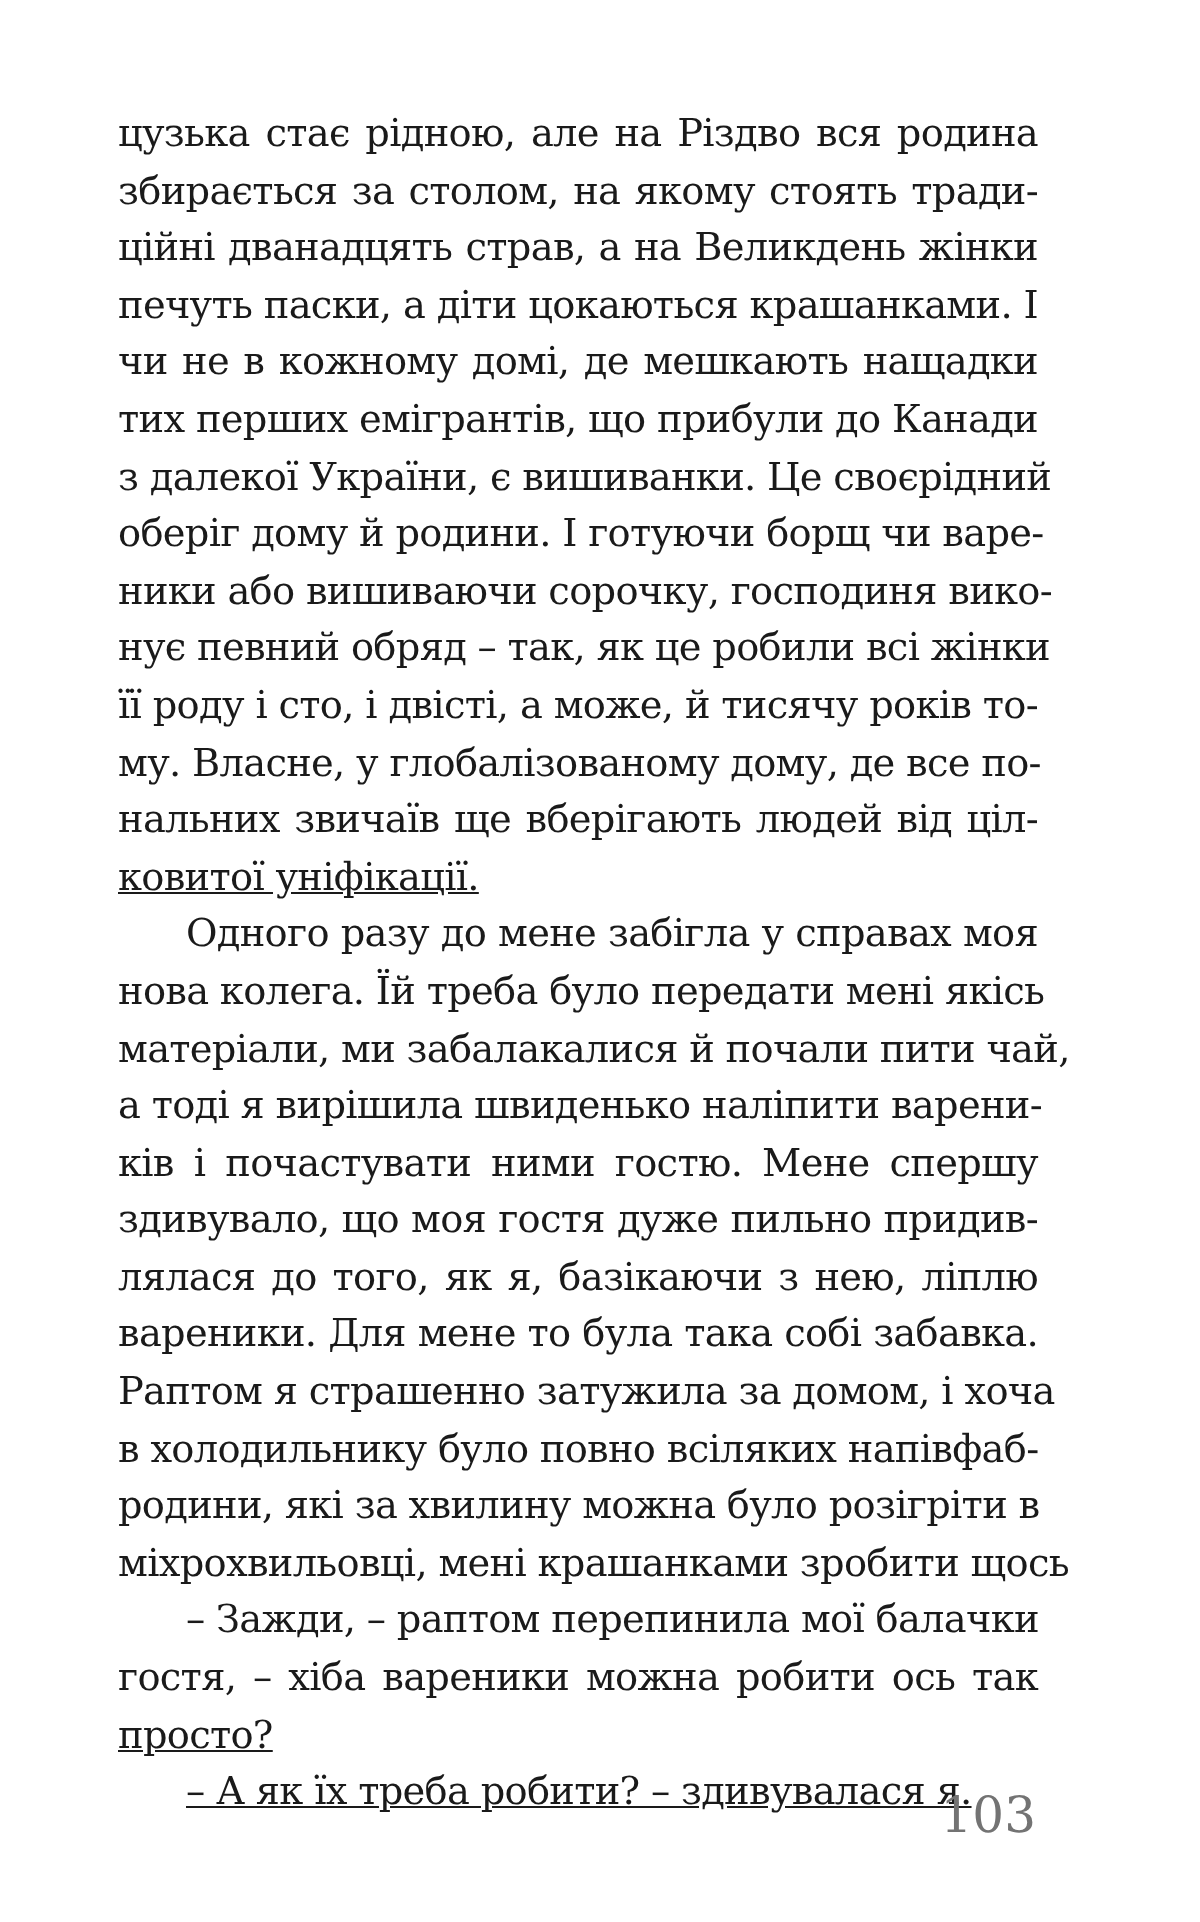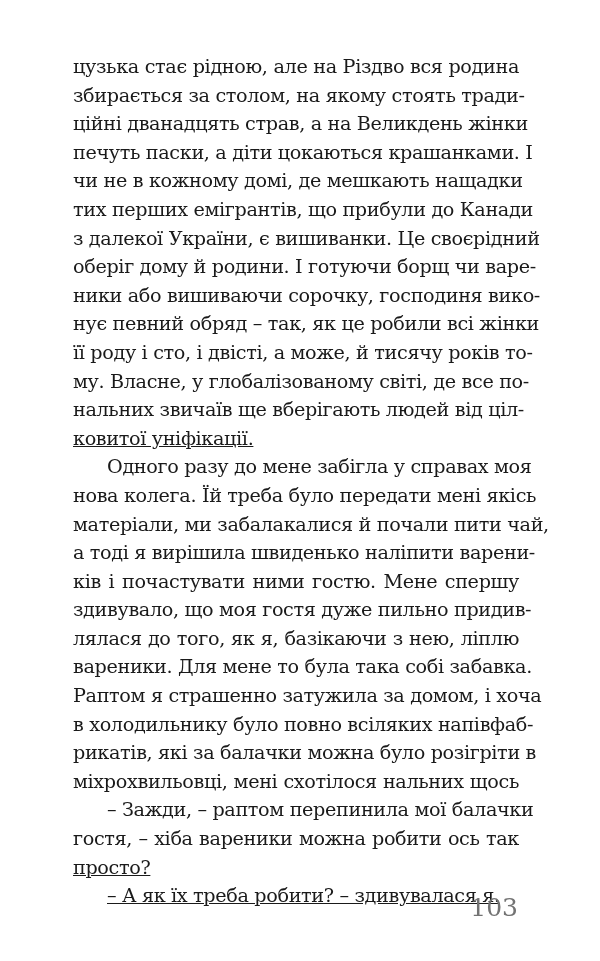--- a/index.html
+++ b/index.html
@@ -14,21 +14,20 @@
     line-height: 28.6px;
     color: #1a1a1a;
     letter-spacing: -0.35px;
   }
   .line {
     display: block;
     height: 28.6px;
     white-space: nowrap;
     text-align: justify;
     text-align-last: justify;
-    margin-left: 14px;
   }
   .line.last { text-align-last: left; text-decoration: underline; }
   .line.indent { padding-left: 34px; }
   .page-number {
     position: absolute;
     top: 893px;
     right: 82px;
     font-family: "DejaVu Serif", serif;
     font-size: 25px;
     color: #737373;
@@ -44,38 +43,38 @@
     <span class="line">збирається за столом, на якому стоять тради-</span>
     <span class="line">ційні дванадцять страв, а на Великдень жінки</span>
     <span class="line">печуть паски, а діти цокаються крашанками. І</span>
     <span class="line">чи не в кожному домі, де мешкають нащадки</span>
     <span class="line">тих перших емігрантів, що прибули до Канади</span>
     <span class="line">з далекої України, є вишиванки. Це своєрідний</span>
     <span class="line">оберіг дому й родини. І готуючи борщ чи варе-</span>
     <span class="line">ники або вишиваючи сорочку, господиня вико-</span>
     <span class="line">нує певний обряд – так, як це робили всі жінки</span>
     <span class="line">її роду і сто, і двісті, а може, й тисячу років то-</span>
-    <span class="line">му. Власне, у глобалізованому світі, де все по-</span>
+    <span class="line">му. Власне, у глобалізованому дому, де все по-</span>
     <span class="line">нальних звичаїв ще вберігають людей від ціл-</span>
     <span class="line last">ковитої уніфікації.</span>
   </div>
 
   <div>
     <span class="line indent">Одного разу до мене забігла у справах моя</span>
     <span class="line">нова колега. Їй треба було передати мені якісь</span>
     <span class="line">матеріали, ми забалакалися й почали пити чай,</span>
     <span class="line">а тоді я вирішила швиденько наліпити варени-</span>
     <span class="line">ків і почастувати ними гостю. Мене спершу</span>
     <span class="line">здивувало, що моя гостя дуже пильно придив-</span>
     <span class="line">лялася до того, як я, базікаючи з нею, ліплю</span>
     <span class="line">вареники. Для мене то була така собі забавка.</span>
     <span class="line">Раптом я страшенно затужила за домом, і хоча</span>
     <span class="line">в холодильнику було повно всіляких напівфаб-</span>
-    <span class="line">рикатів, які за балачки можна було розігріти в</span>
-    <span class="line">міхрохвильовці, мені схотілося нальних щось</span>
+    <span class="line">родини, які за хвилину можна було розігріти в</span>
+    <span class="line">міхрохвильовці, мені крашанками зробити щось</span>
   </div>
 
   <div>
     <span class="line indent">– Зажди, – раптом перепинила мої балачки</span>
     <span class="line">гостя, – хіба вареники можна робити ось так</span>
     <span class="line last">просто?</span>
   </div>
 
   <div>
     <span class="line indent last">– А як їх треба робити? – здивувалася я.</span>

